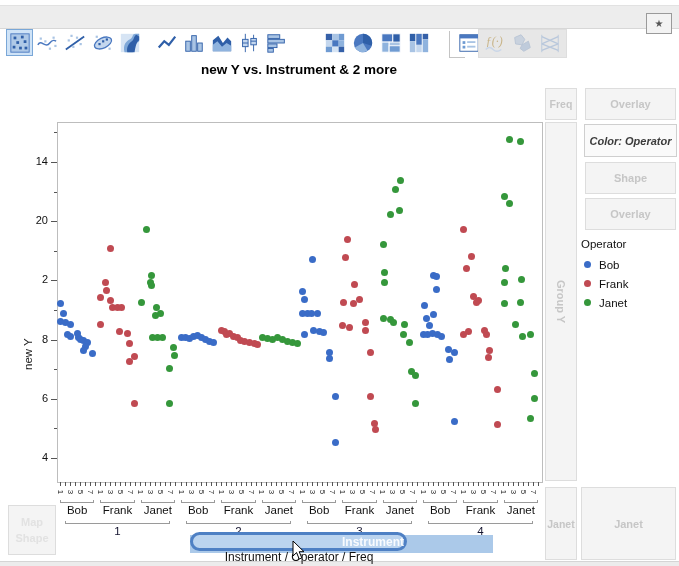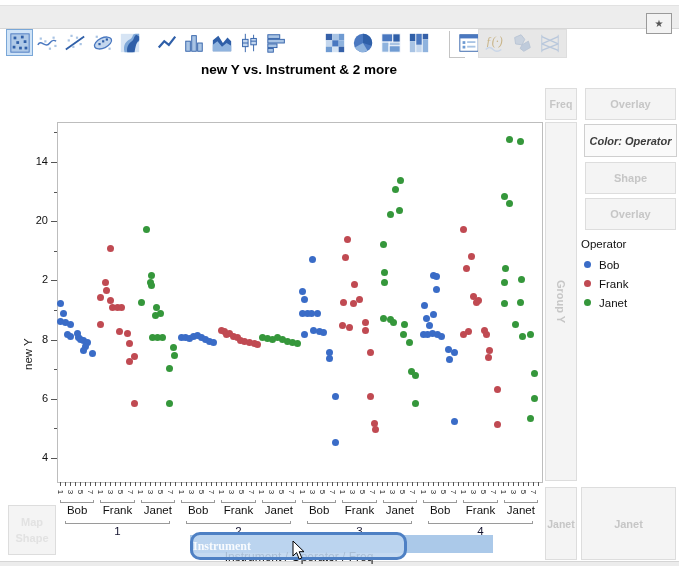--- a/index.html
+++ b/index.html
@@ -47,23 +47,23 @@
            border-bottom:1px solid #9a9a9a;box-sizing:border-box;}
   .op-label{position:absolute;top:22px;font-size:11.5px;color:#111;text-align:center;}
   .instr-label{position:absolute;top:43px;font-size:11.5px;color:#151530;text-align:center;z-index:6;}
   
   #legend{position:absolute;left:581px;top:238px;width:95px;}
   #legend-title{font-size:11.5px;color:#111;margin-bottom:5px;}
   .legend-item{display:flex;align-items:center;height:19px;font-size:11.5px;color:#111;}
   .legend-dot{width:7px;height:7px;border-radius:50%;margin:0 8px 0 3px;flex:none;}
   
   #drop-band{position:absolute;left:190px;top:535px;width:303px;height:18px;background:#abc9e9;z-index:5;}
-  #drag-pill{position:absolute;left:190px;top:532px;width:217px;height:28px;border-radius:10px;
+  #drag-pill{position:absolute;left:190px;top:532px;width:217px;height:19px;border-radius:10px;
              border:3px solid #4e80c4;background:rgba(189,213,239,0.88);z-index:8;box-sizing:border-box;
-             display:flex;align-items:center;justify-content:flex-start;font-family:Liberation Serif, serif;}
+             display:flex;align-items:center;justify-content:flex-end;}
   #drag-pill span{font-size:12px;font-weight:bold;color:rgba(255,255,255,0.9);}
   #axis-title{position:absolute;left:57px;top:550px;width:484px;text-align:center;
               font-size:12px;color:#111;z-index:6;}
   #cursor{position:absolute;left:292px;top:540px;z-index:20;}
   #bottomstrip{position:absolute;left:0;top:561px;width:679px;height:5px;background:#ececec;border-top:1px solid #d5d5d5;}
 </style>
 </head>
 <body>
 
 <div id="app">

